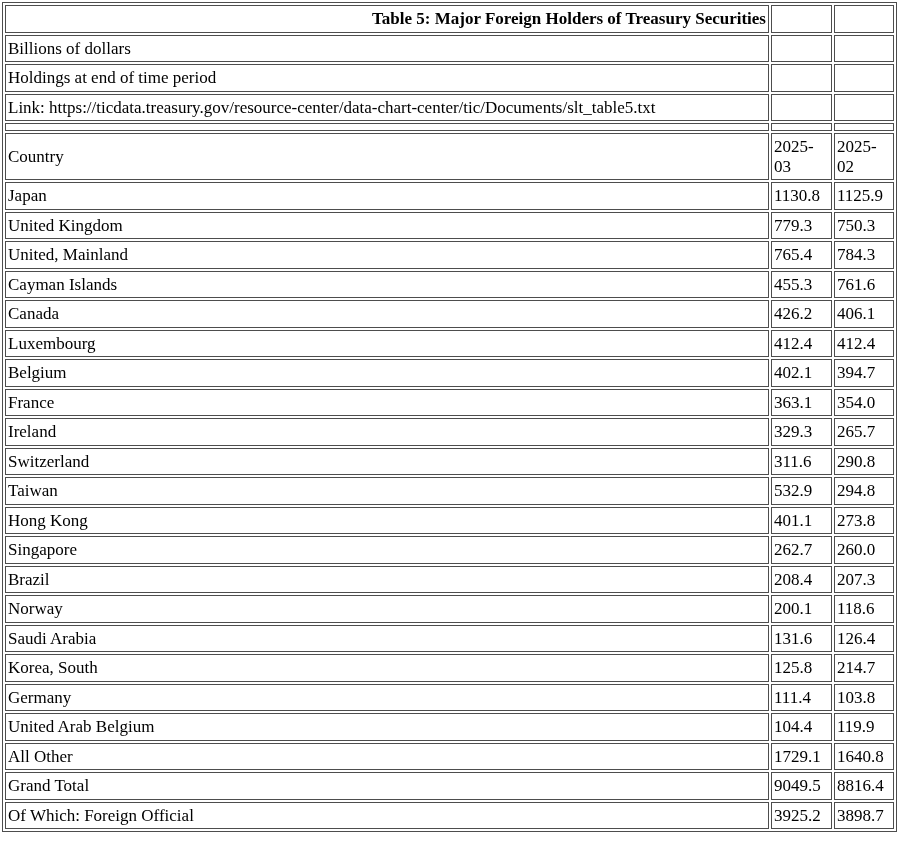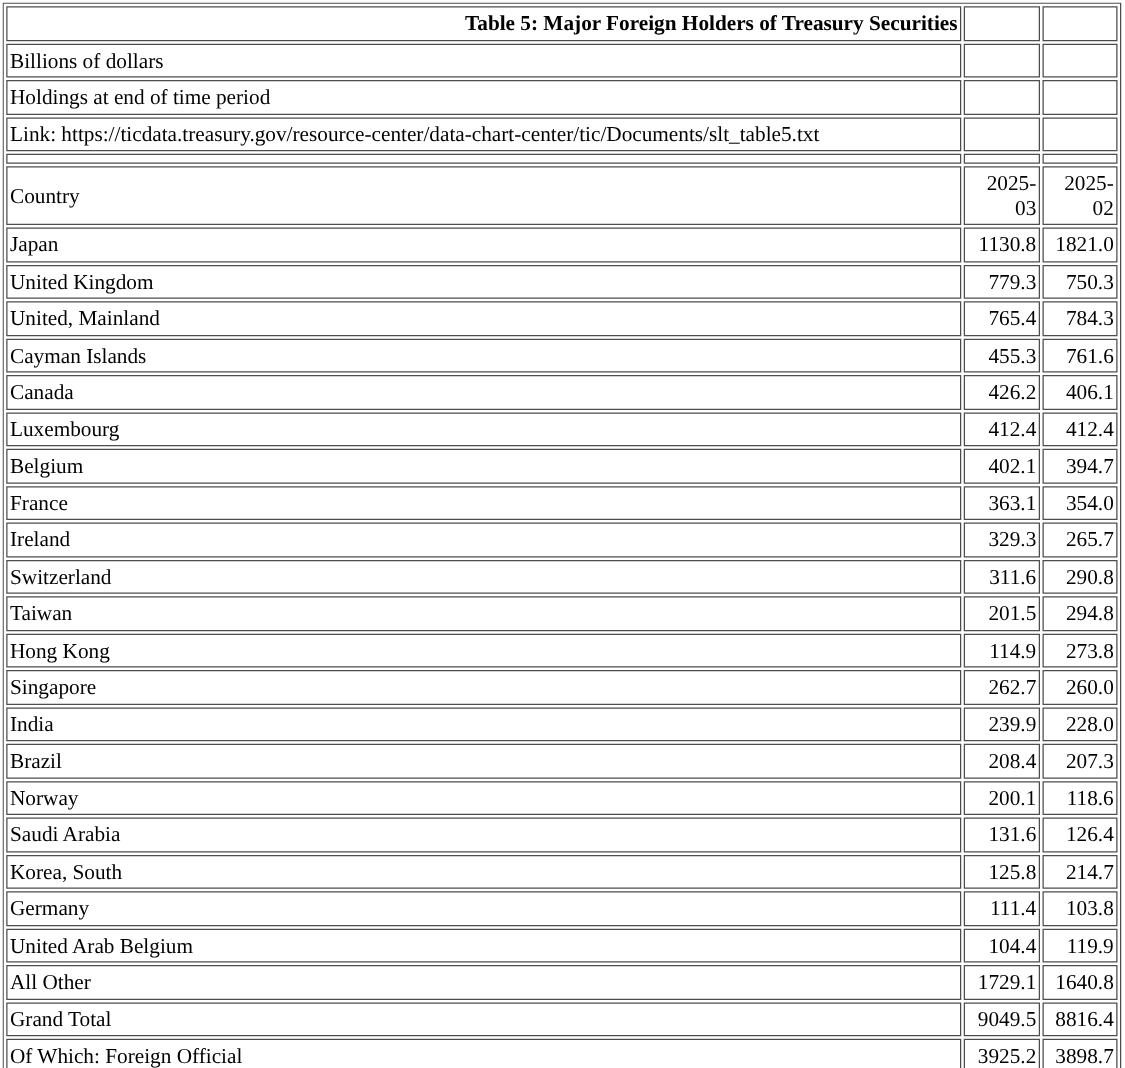--- a/index.html
+++ b/index.html
@@ -29,21 +29,21 @@
     vertical-align: middle;
     background: #fff;
     overflow: hidden;
     white-space: normal;
   }
   td.title-cell {
     font-weight: bold;
     text-align: right;
     padding-left: 47px;
   }
-  td.num { text-align: right; }
+  td.num { text-align: left; }
   tr.spacer-row td { padding: 3px 2px; height: 0; font-size: 0; line-height: 0; }
 </style>
 </head>
 <body>
 
 <table class="holders">
   <colgroup>
     <col style="width:764px">
     <col style="width:61px">
     <col style="width:60px">
@@ -77,21 +77,21 @@
     <tr>
       <td>Country</td>
       <td class="num">2025-03</td>
       <td class="num">2025-02</td>
     </tr>
   </tbody>
   <tbody>
       <tr>
     <td>Japan</td>
     <td class="num">1130.8</td>
-    <td class="num">1821.0</td>
+    <td class="num">1125.9</td>
   </tr>
       <tr>
     <td>United Kingdom</td>
     <td class="num">779.3</td>
     <td class="num">750.3</td>
   </tr>
       <tr>
     <td>United, Mainland</td>
     <td class="num">765.4</td>
     <td class="num">784.3</td>
@@ -126,37 +126,32 @@
     <td class="num">329.3</td>
     <td class="num">265.7</td>
   </tr>
       <tr>
     <td>Switzerland</td>
     <td class="num">311.6</td>
     <td class="num">290.8</td>
   </tr>
       <tr>
     <td>Taiwan</td>
-    <td class="num">201.5</td>
+    <td class="num">532.9</td>
     <td class="num">294.8</td>
   </tr>
       <tr>
     <td>Hong Kong</td>
-    <td class="num">114.9</td>
+    <td class="num">401.1</td>
     <td class="num">273.8</td>
   </tr>
       <tr>
     <td>Singapore</td>
     <td class="num">262.7</td>
     <td class="num">260.0</td>
-  </tr>
-      <tr>
-    <td>India</td>
-    <td class="num">239.9</td>
-    <td class="num">228.0</td>
   </tr>
       <tr>
     <td>Brazil</td>
     <td class="num">208.4</td>
     <td class="num">207.3</td>
   </tr>
       <tr>
     <td>Norway</td>
     <td class="num">200.1</td>
     <td class="num">118.6</td>

